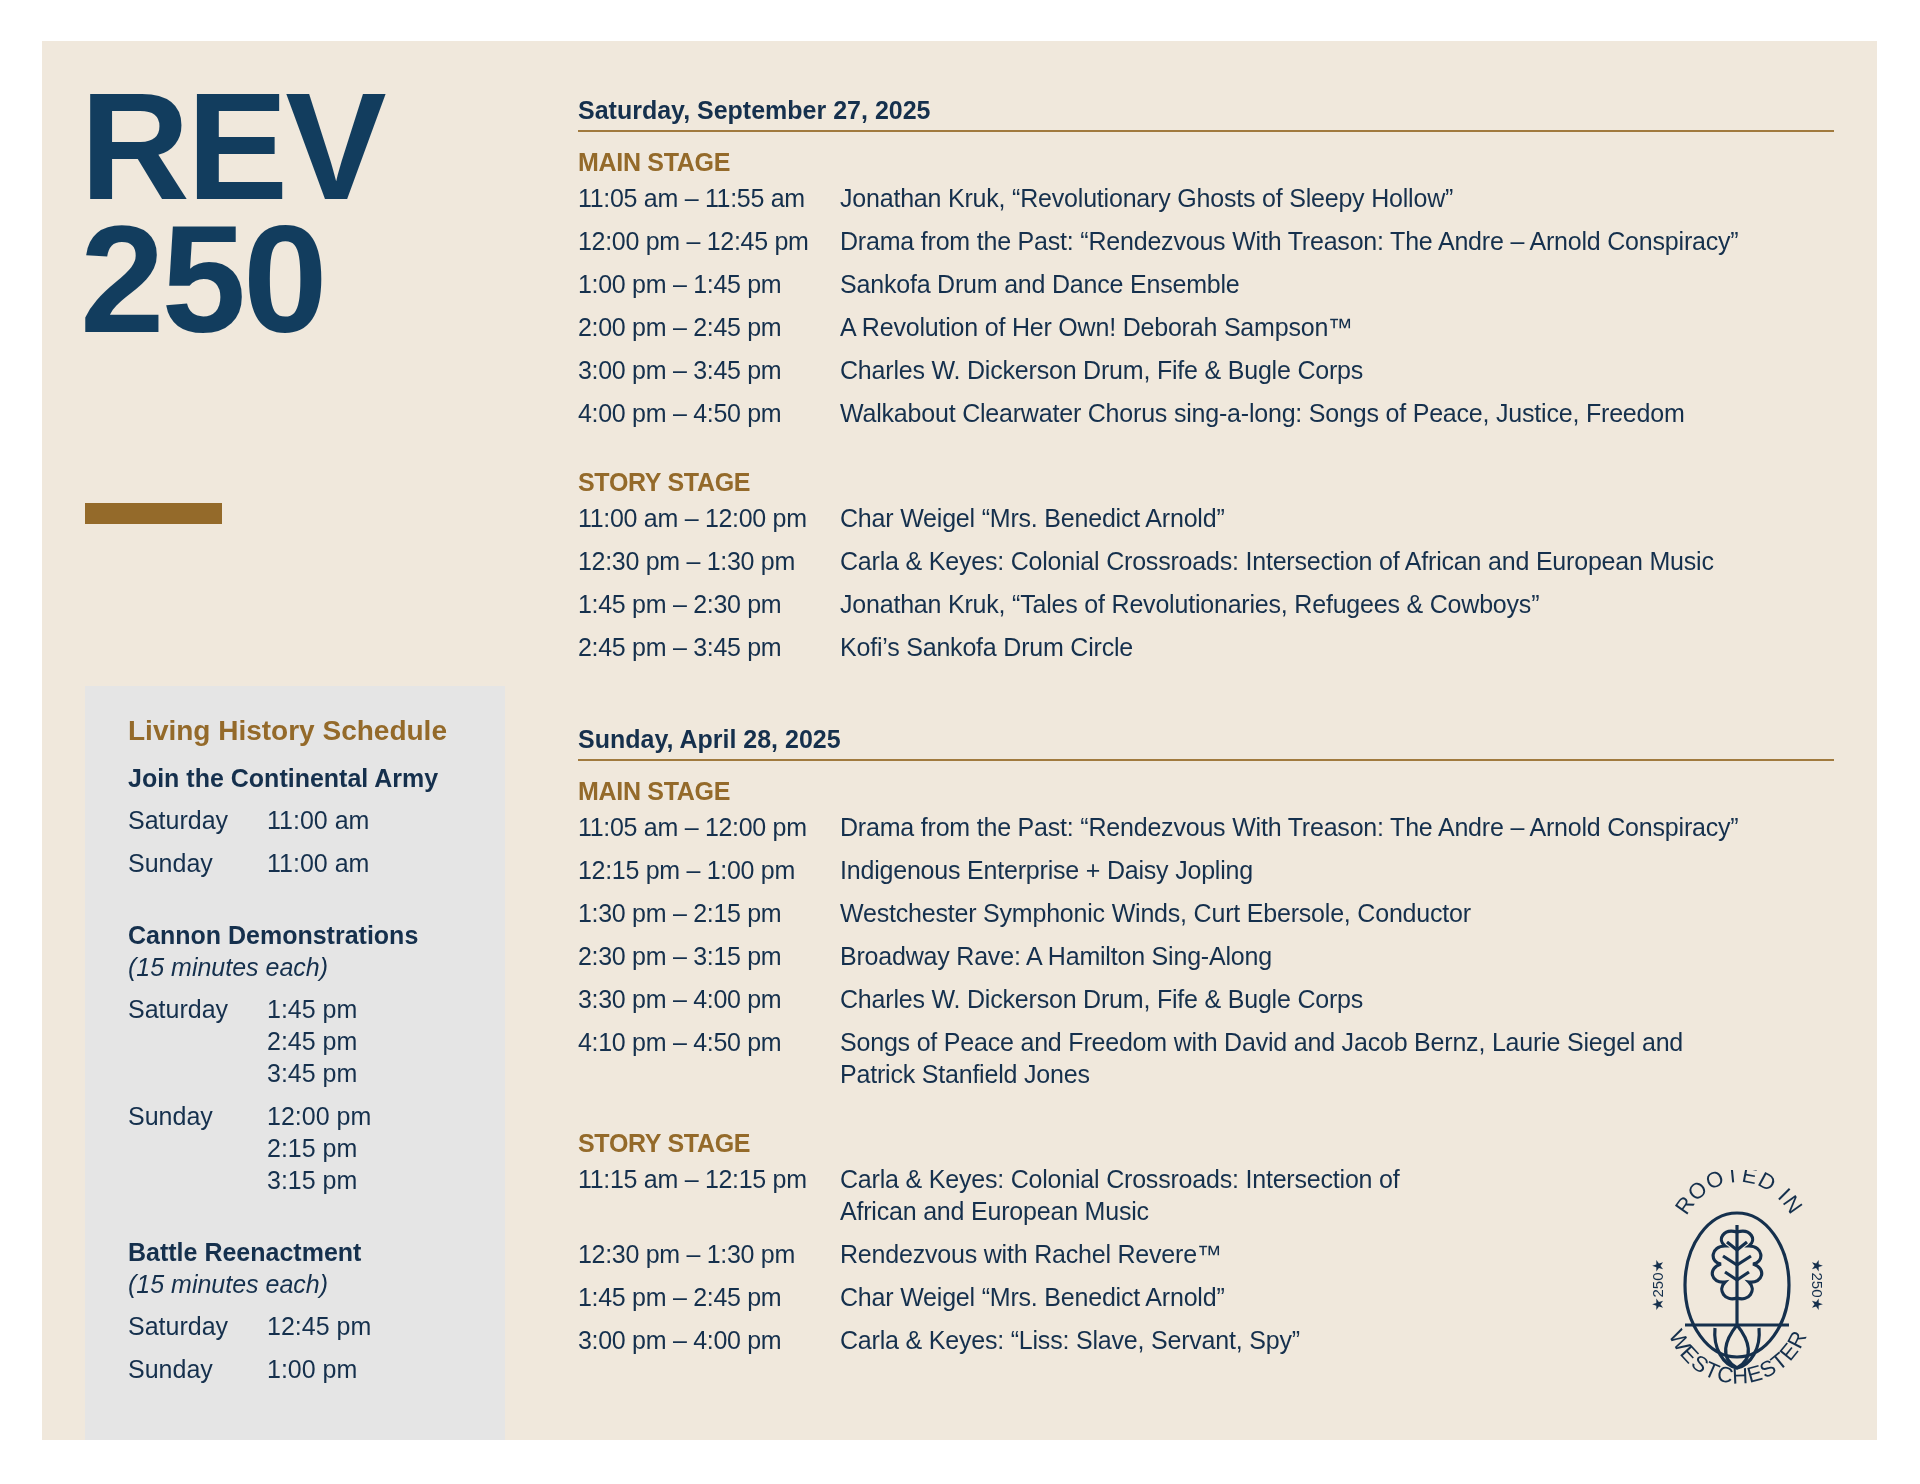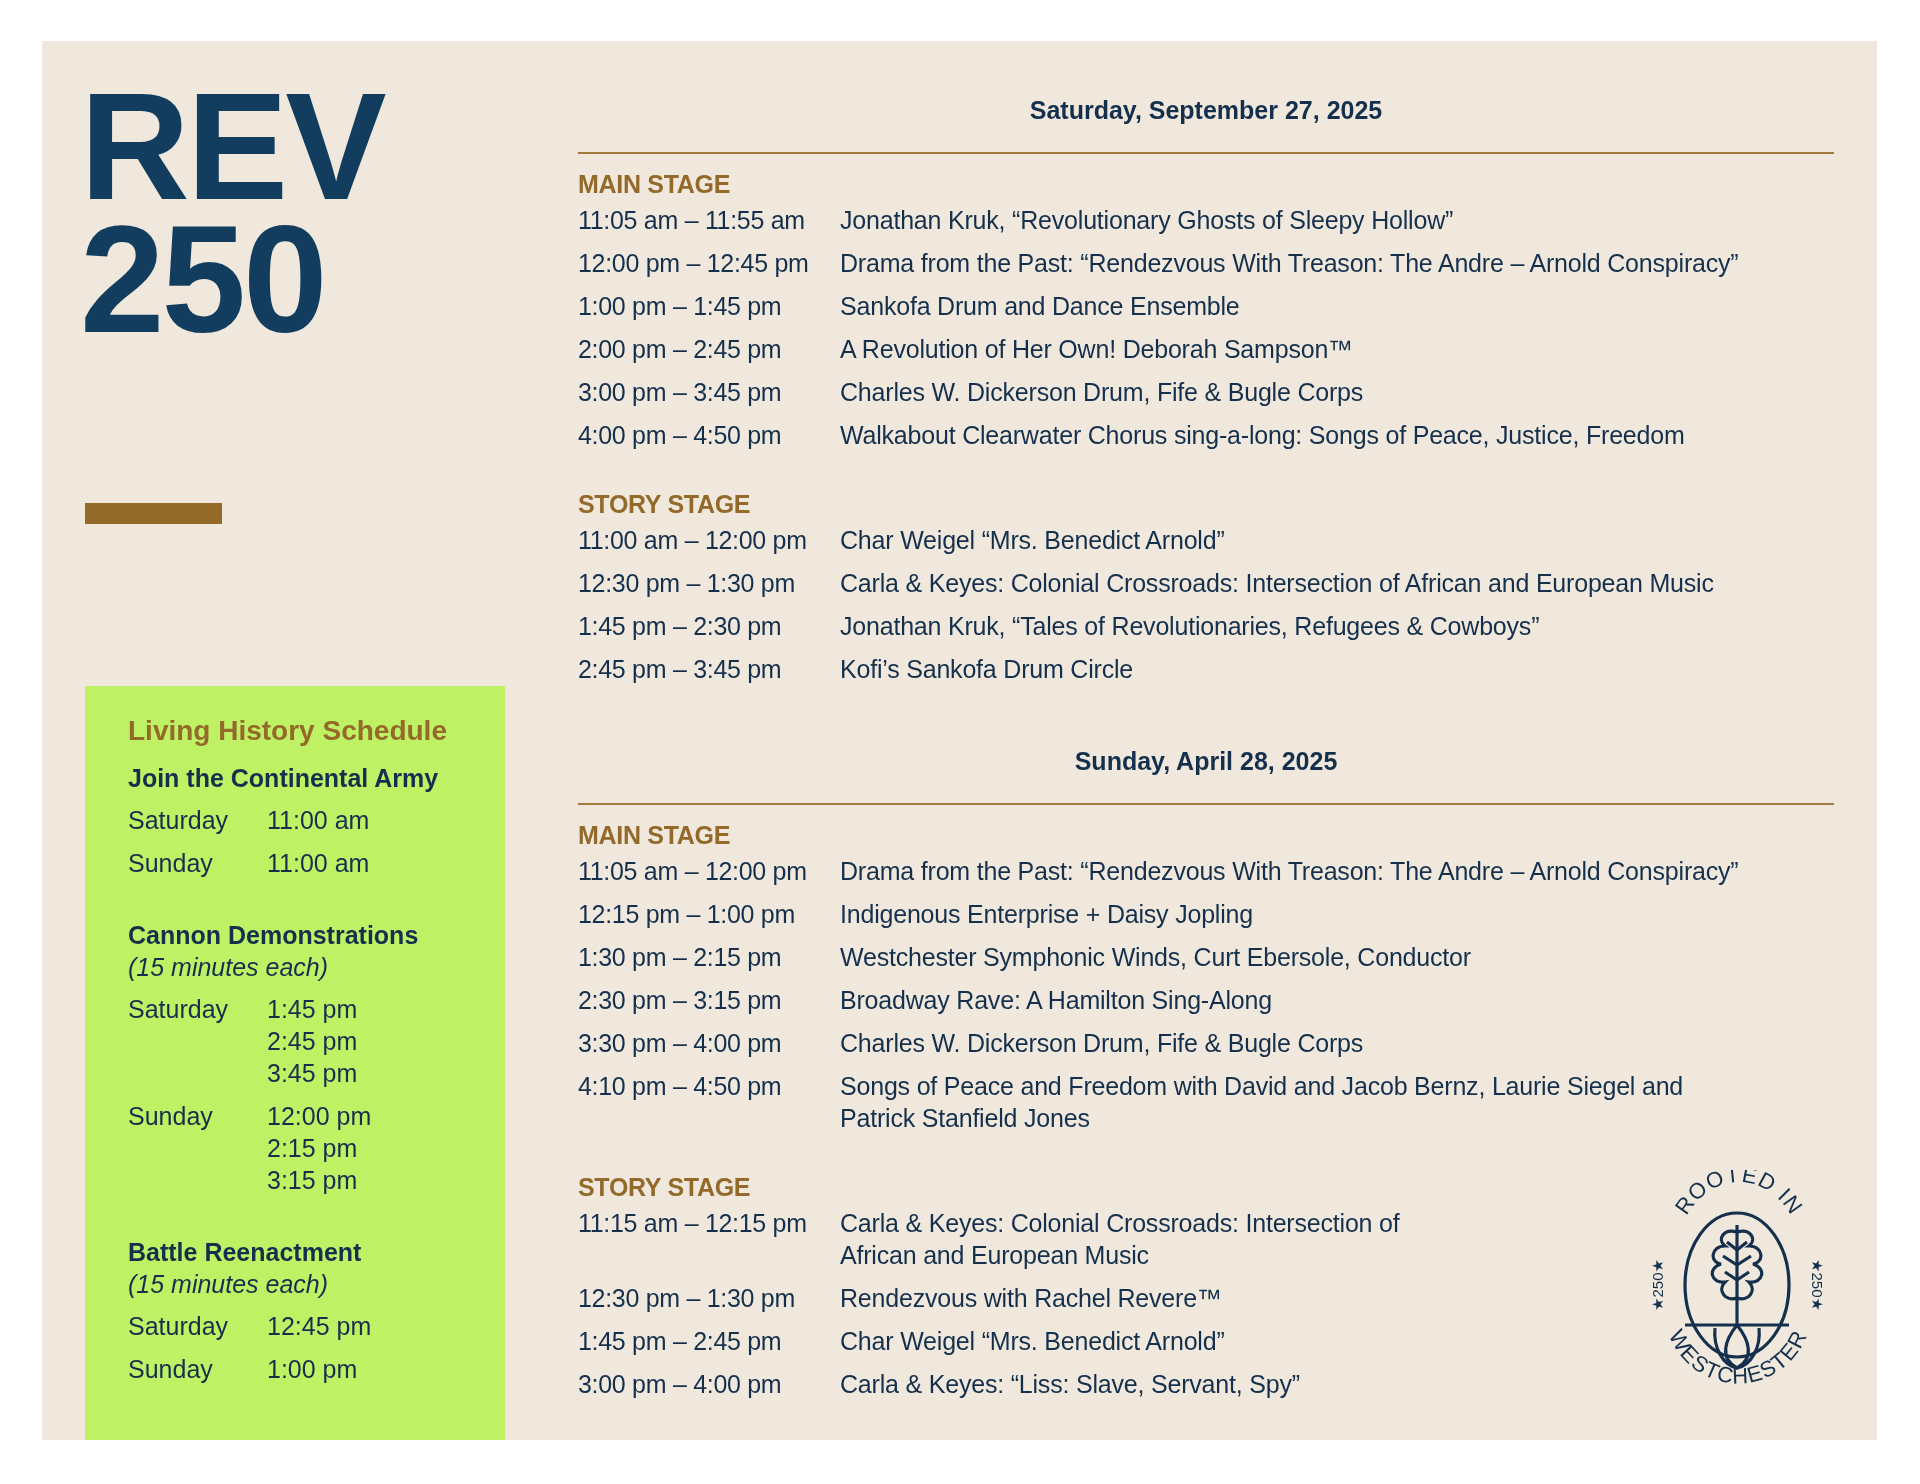--- a/index.html
+++ b/index.html
@@ -4,35 +4,35 @@
 <style>
   html, body { margin:0; padding:0; background:#ffffff; }
   body { width:1920px; height:1484px; position:relative; overflow:hidden;
          font-family:"Liberation Sans", "DejaVu Sans", sans-serif; color:#15304d; }
   .poster { position:absolute; left:42px; top:41px; width:1835px; height:1399px; background:#f0e8dc; }
   .title { position:absolute; left:80px; top:80px; margin:0; font-weight:700; font-size:152px;
            line-height:133px; color:#123d5e; letter-spacing:-3px; }
   .title div { display:block; }
   .gold-bar { position:absolute; left:85px; top:503px; width:137px; height:21px; background:#946a2a; }
 
-  .panel { position:absolute; left:85px; top:686px; width:420px; height:754px; background:#bef264; }
+  .panel { position:absolute; left:85px; top:686px; width:420px; height:754px; background:#e5e5e5; }
   .panel-inner { position:absolute; left:43px; top:28px; right:20px; }
   .panel-title { font-size:28px; font-weight:700; color:#946a2a; margin:0 0 14px 0; line-height:34px; }
   .lh-section { margin-bottom:40px; }
   .lh-section h3 { font-size:25px; font-weight:700; color:#15304d; margin:0; line-height:32px; }
   .lh-note { font-style:italic; font-size:25px; line-height:32px; color:#15304d; }
   .lh-rows { margin-top:10px; }
   .lh-row { display:flex; font-size:25px; line-height:32px; margin-bottom:11px; }
   .lh-row .day { width:139px; flex:none; }
   .lh-row .times div { line-height:32px; }
 
   .schedule { position:absolute; left:578px; top:92px; width:1256px; }
   .day-block { position:relative; }
   .day-heading { font-size:25px; font-weight:700; color:#15304d; line-height:36px; margin:0;
-                 padding-bottom:24px; border-bottom:2px solid #a17a3e;text-align:center; }
+                 padding-bottom:2px; border-bottom:2px solid #a17a3e; }
   .stage { margin-top:12px; }
   .stage-title { font-size:25px; font-weight:700; color:#946a2a; line-height:36px; margin:0 0 2px 0; letter-spacing:-0.3px; }
   .row { display:flex; font-size:25px; line-height:32px; margin-bottom:11px; }
   .row .time { width:262px; flex:none; letter-spacing:-0.3px; }
   .row .event { flex:1; letter-spacing:-0.2px; }
   .gap-stage { margin-top:35px; }
   .sunday { margin-top:58px; }
 
   .logo { position:absolute; left:1645px; top:1170px; width:185px; height:230px; }
 </style>

